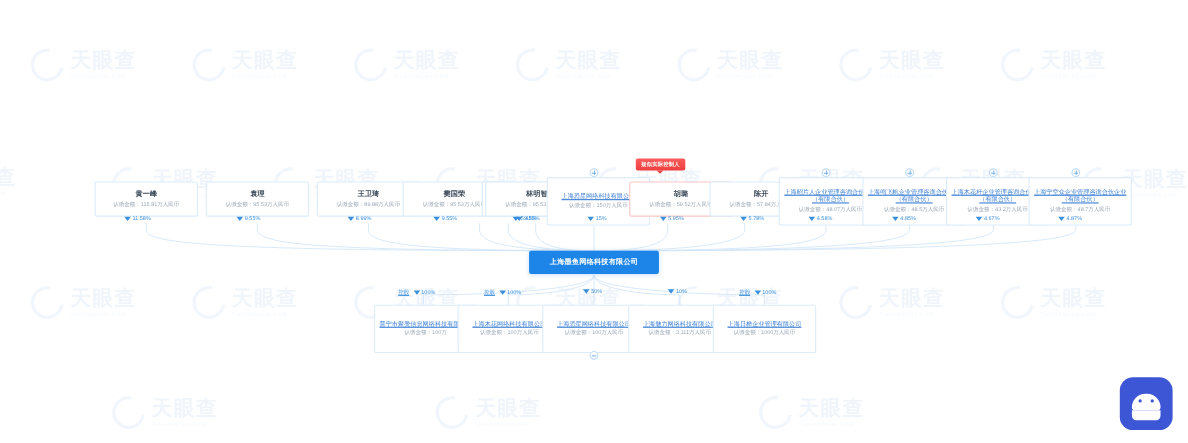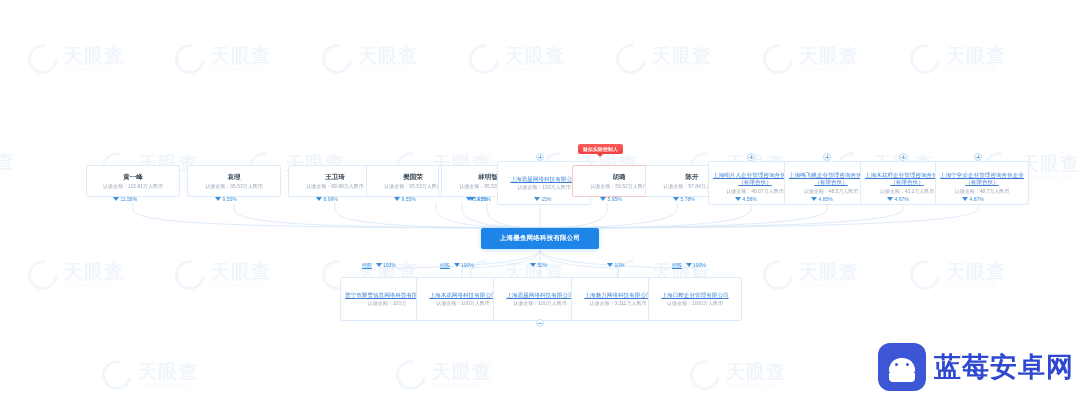--- a/index.html
+++ b/index.html
@@ -592,17 +592,16 @@
     <div id="brand-icon">
       <div class="droid-ant l"></div>
       <div class="droid-ant r"></div>
       <div class="droid-head">
         <div class="droid-eye l"></div>
         <div class="droid-eye r"></div>
       </div>
       <div class="droid-body"></div>
     </div>
     <div id="brand-text">
-      <div id="brand-cn">蓝莓安卓网</div>
     </div>
   </div>
 
 </div>
 
 </body></html>

